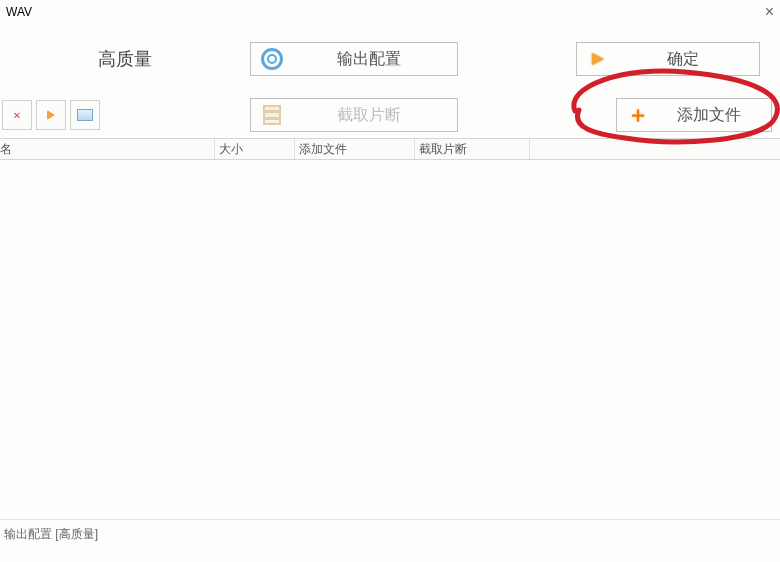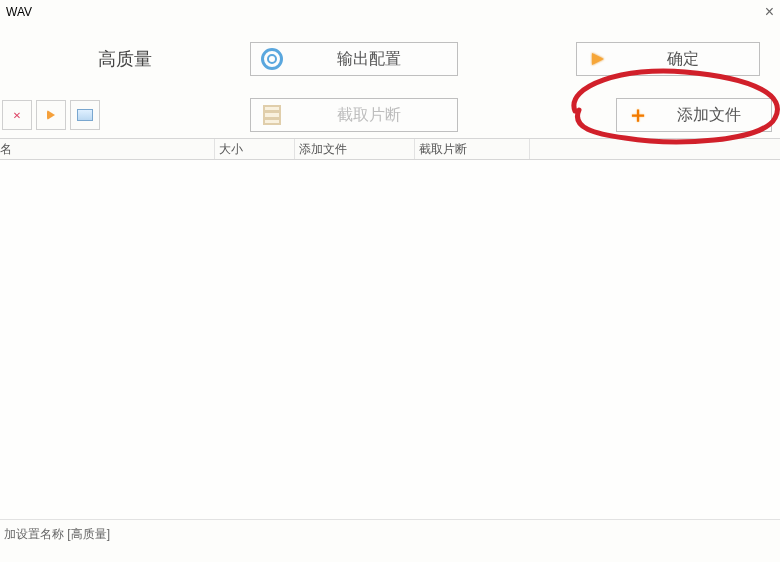--- a/index.html
+++ b/index.html
@@ -121,19 +121,19 @@
 <div class="table-header">
   <div class="th filename">名</div>
   <div class="th size">大小</div>
   <div class="th duration">添加文件</div>
   <div class="th trim">截取片断</div>
   <div class="th last"></div>
 </div>
 
 <div class="table-body"></div>
 
-<div class="footer">加设置名称 [高质量]</div>
+<div class="footer">输出配置 [高质量]</div>
 
 <div class="highlight-circle">
   <svg viewBox="0 0 220 80">
     <path d="M 10 45 C 0 20, 60 0, 120 6 C 190 12, 222 30, 210 52 C 198 76, 110 80, 60 72 C 30 68, 6 62, 14 44" fill="none" stroke="#d1202a" stroke-width="5" stroke-linecap="round"></path>
   </svg>
 </div>
 
 </body></html>

